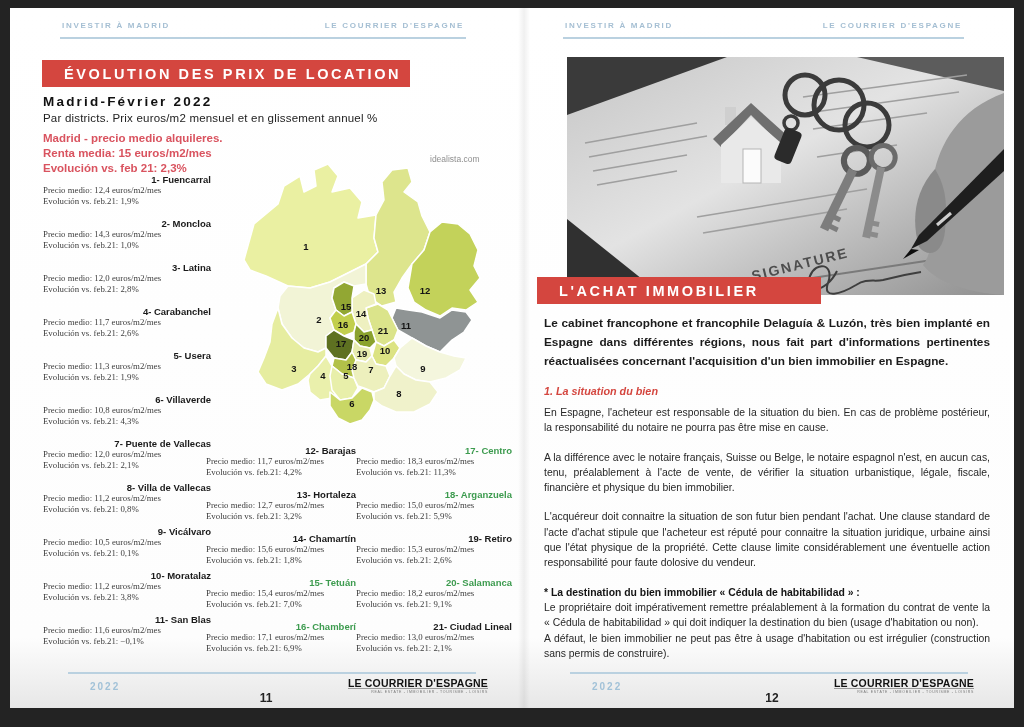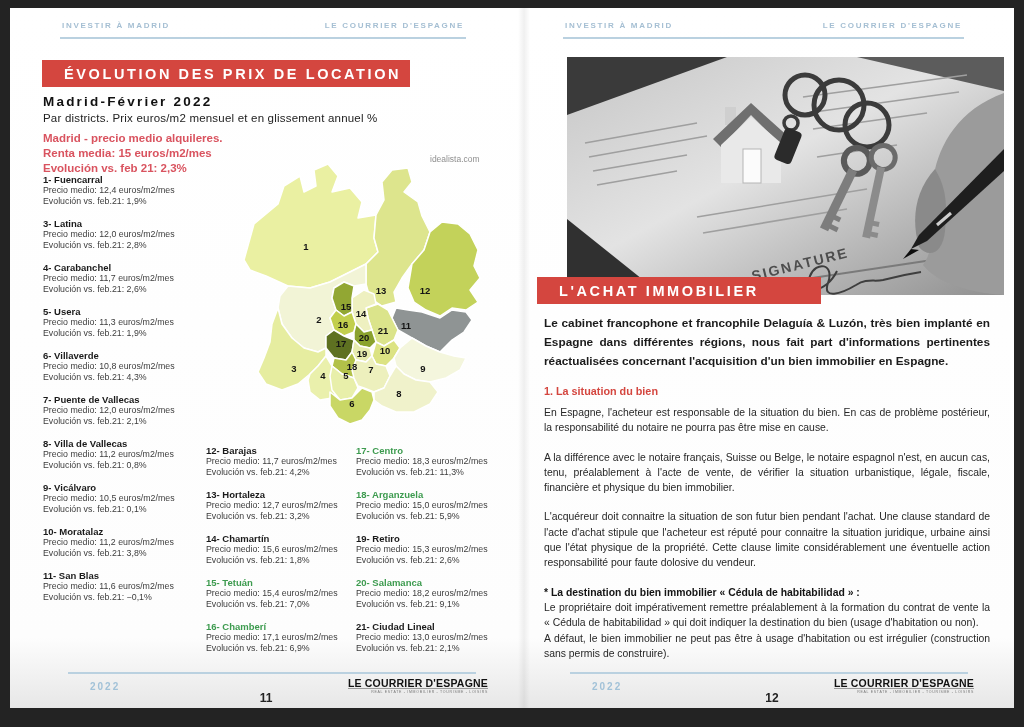--- a/index.html
+++ b/index.html
@@ -32,33 +32,33 @@
   .lp-subtitle{position:absolute;left:33px;top:104px;font-size:11.5px;color:#222;letter-spacing:.2px;}
   .lp-summary{position:absolute;left:33px;top:123px;font-size:11.5px;font-weight:bold;
               color:#d9535f;line-height:15px;}
   .map-credit{position:absolute;left:420px;top:146px;font-size:8.5px;color:#8f8f8f;}
 
   .dcol{position:absolute;}
   .dcol1{left:33px;top:166px;width:168px;}
   .dcol2{left:196px;top:437px;width:150px;}
   .dcol3{left:346px;top:437px;width:156px;}
   .district{margin-bottom:11px;}
-  .d-name{font-size:9.5px;font-weight:bold;color:#1a1a1a;line-height:11px;}
+  .d-name{font-size:9.5px;font-weight:bold;color:#1a1a1a;line-height:11px;text-align:right;}
   .d-name.green{color:#3d9b4f;}
-  .d-line{font-size:8.8px;color:#3c3c3c;line-height:11px;}
+  .d-line{font-size:8.8px;color:#3c3c3c;line-height:11px;font-family:Liberation Serif, serif;}
 
   .map-svg{position:absolute;left:216px;top:152px;}
   .map-svg text{font-family:"Liberation Sans",sans-serif;font-size:9.5px;font-weight:bold;fill:#141414;text-anchor:middle;}
 
   .photo{position:absolute;left:37px;top:49px;width:437px;height:238px;z-index:1;}
   .photo text{font-family:"Liberation Sans",sans-serif;}
 
   .rp-body{position:absolute;left:14px;top:306px;width:446px;color:#222;}
   .rp-intro{font-size:11.8px;font-weight:bold;line-height:19px;text-align:justify;margin:0 0 14px 0;color:#1b1b1b;}
-  .rp-sec{font-size:10.8px;font-weight:bold;color:#d4463f;margin:0 0 8px 0;}
+  .rp-sec{font-size:10.8px;font-weight:bold;color:#d4463f;margin:0 0 8px 0;font-style:italic;}
   .rp-p{font-size:10.4px;line-height:15.3px;text-align:justify;margin:0 0 14px 0;color:#272727;}
   .rp-p.tight{margin-bottom:0;}
   .rp-bold{font-size:10.4px;font-weight:bold;line-height:15.3px;margin:0;color:#141414;}
 
   .pfoot-line{position:absolute;top:664px;height:2px;background:#bad1e0;}
   .pfl-l{left:58px;right:46px;}
   .pfl-r{left:40px;right:46px;}
   .pfoot-year{position:absolute;top:673px;font-size:10px;font-weight:bold;
               letter-spacing:2px;color:#a2c2d8;text-align:center;}
   .pfy-l{left:80px;}
@@ -144,20 +144,25 @@
       </g>
     </svg>
 
     <div class="dcol dcol1">
       <div class="district">
             <div class="d-name">1- Fuencarral</div>
             <div class="d-line">Precio medio: 12,4 euros/m2/mes</div>
             <div class="d-line">Evolución vs. feb.21: 1,9%</div>
           </div>
       <div class="district">
+            <div class="d-name">2- Moncloa</div>
+            <div class="d-line">Precio medio: 14,3 euros/m2/mes</div>
+            <div class="d-line">Evolución vs. feb.21: 1,0%</div>
+          </div>
+      <div class="district">
             <div class="d-name">3- Latina</div>
             <div class="d-line">Precio medio: 12,0 euros/m2/mes</div>
             <div class="d-line">Evolución vs. feb.21: 2,8%</div>
           </div>
       <div class="district">
             <div class="d-name">4- Carabanchel</div>
             <div class="d-line">Precio medio: 11,7 euros/m2/mes</div>
             <div class="d-line">Evolución vs. feb.21: 2,6%</div>
           </div>
       <div class="district">

